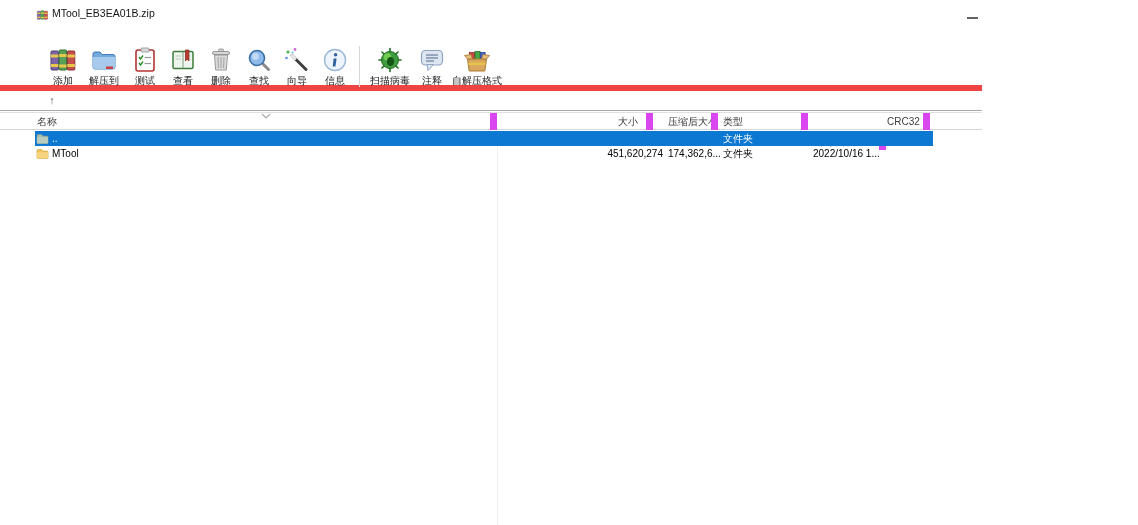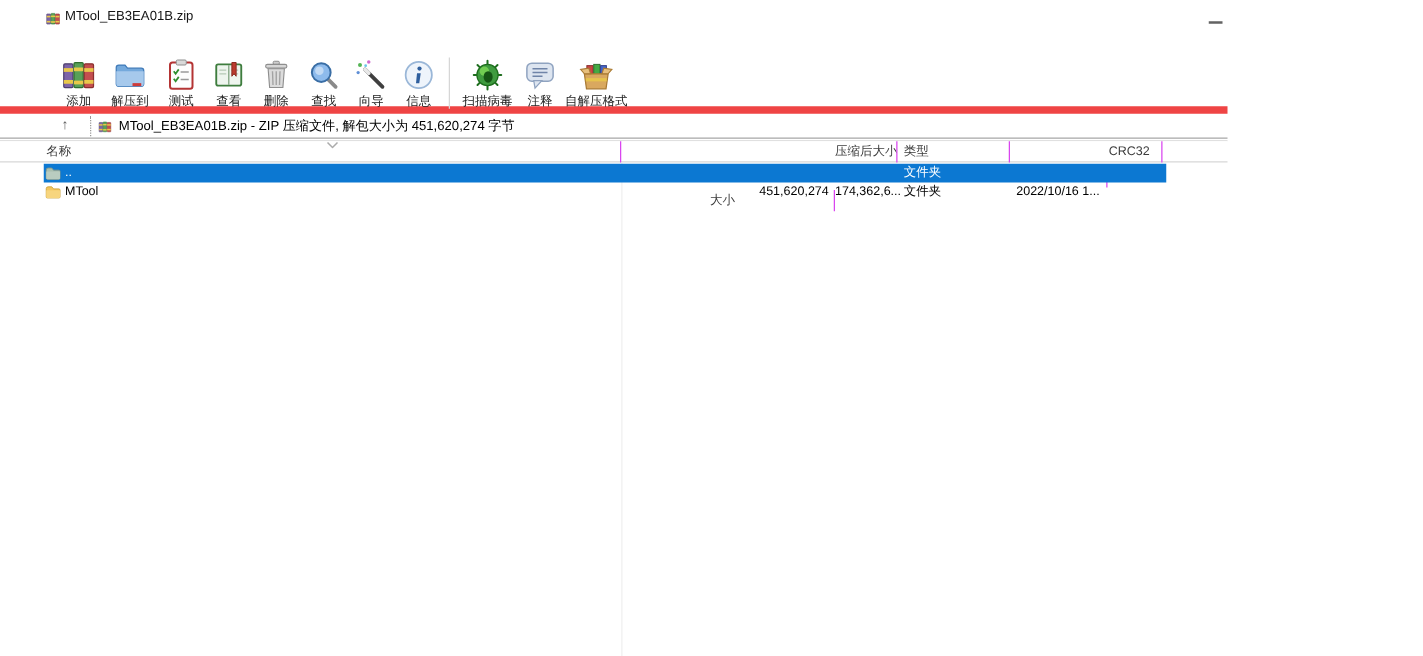--- a/index.html
+++ b/index.html
@@ -36,23 +36,23 @@
   .combo { position:absolute; left:72px; top:93px; width:903px; height:16px; background:#fff;
            border-left:1px dotted #9a9a9a; display:flex; align-items:center; padding-left:5px; }
   .combo .mini { width:12px; height:11px; margin-right:5px; flex:none; }
   .combo .addr-text { font-size:10.5px; color:#000; white-space:nowrap; }
   .addr-line1 { position:absolute; left:0; top:110px; width:982px; height:1px; background:#a7a7a7; }
   .addr-line2 { position:absolute; left:0; top:112px; width:982px; height:1px; background:#e0e0e0; }
 
   
   .lheader { position:absolute; left:0; top:113px; width:982px; height:17px; font-size:10px; color:#3c3c3c;
              border-bottom:1px solid #d8d8d8; background:#fff; }
-  .hcell { position:absolute; top:0; height:17px; line-height:17px; border-right:1px solid #d946ef; white-space:nowrap; overflow:hidden; }
+  .hcell { position:absolute; top:0; height:17px; line-height:17px; border-right:7px solid #d946ef; white-space:nowrap; overflow:hidden; }
   .h-name { left:0;   width:497px; padding-left:37px; }
-  .h-size { left:497px; width:171px; text-align:center; padding-right:8px;margin-top:39px; }
+  .h-size { left:482px; width:171px; text-align:right; padding-right:8px; }
   .h-packed { left:668px; width:50px; text-align:right; padding-right:3px; }
   .h-type { left:718px; width:90px; padding-left:5px; }
   .h-mod  { left:812px; width:74px; padding-left:5px;margin-top:20px; }
   .h-crc  { left:882px; width:48px; padding-left:5px; }
   .sort-chevron { position:absolute; left:261px; top:113px; width:10px; height:6px; }
 
   .vcolline { position:absolute; left:497px; top:130px; width:1px; height:395px; background:#efefef; }
 
   
   .row { position:absolute; left:0; width:982px; height:15px; font-size:10px; line-height:15px; color:#000; }
@@ -234,26 +234,20 @@
         <path d="M4.5,13 L1.5,9.5 L8,8.5 L9.5,13 Z" fill="#e7bf7d" stroke="#a97a33" stroke-width="0.9"></path>
         <path d="M23.5,13 L26.5,9.5 L20,8.5 L18.5,13 Z" fill="#e7bf7d" stroke="#a97a33" stroke-width="0.9"></path>
         <rect x="5.6" y="16.5" width="16.8" height="2.6" fill="#e8c84a" opacity="0.85"></rect>
       </svg>
       <span class="tlabel">自解压格式</span>
     </div>
 
   </div>
 
   <div class="up-arrow">↑</div>
-  <div class="combo">
-    <svg class="mini" viewBox="0 0 28 28">
-        <use href="#books"></use>
-      </svg>
-    <span class="addr-text">MTool_EB3EA01B.zip - ZIP 压缩文件, 解包大小为 451,620,274 字节</span>
-  </div>
   <div class="addr-line1"></div>
   <div class="addr-line2"></div>
 
   <div class="lheader">
     <div class="hcell h-name">名称</div>
     <div class="hcell h-size">大小</div>
     <div class="hcell h-packed">压缩后大小</div>
     <div class="hcell h-type">类型</div>
     <div class="hcell h-mod">修改时间</div>
     <div class="hcell h-crc">CRC32</div>

